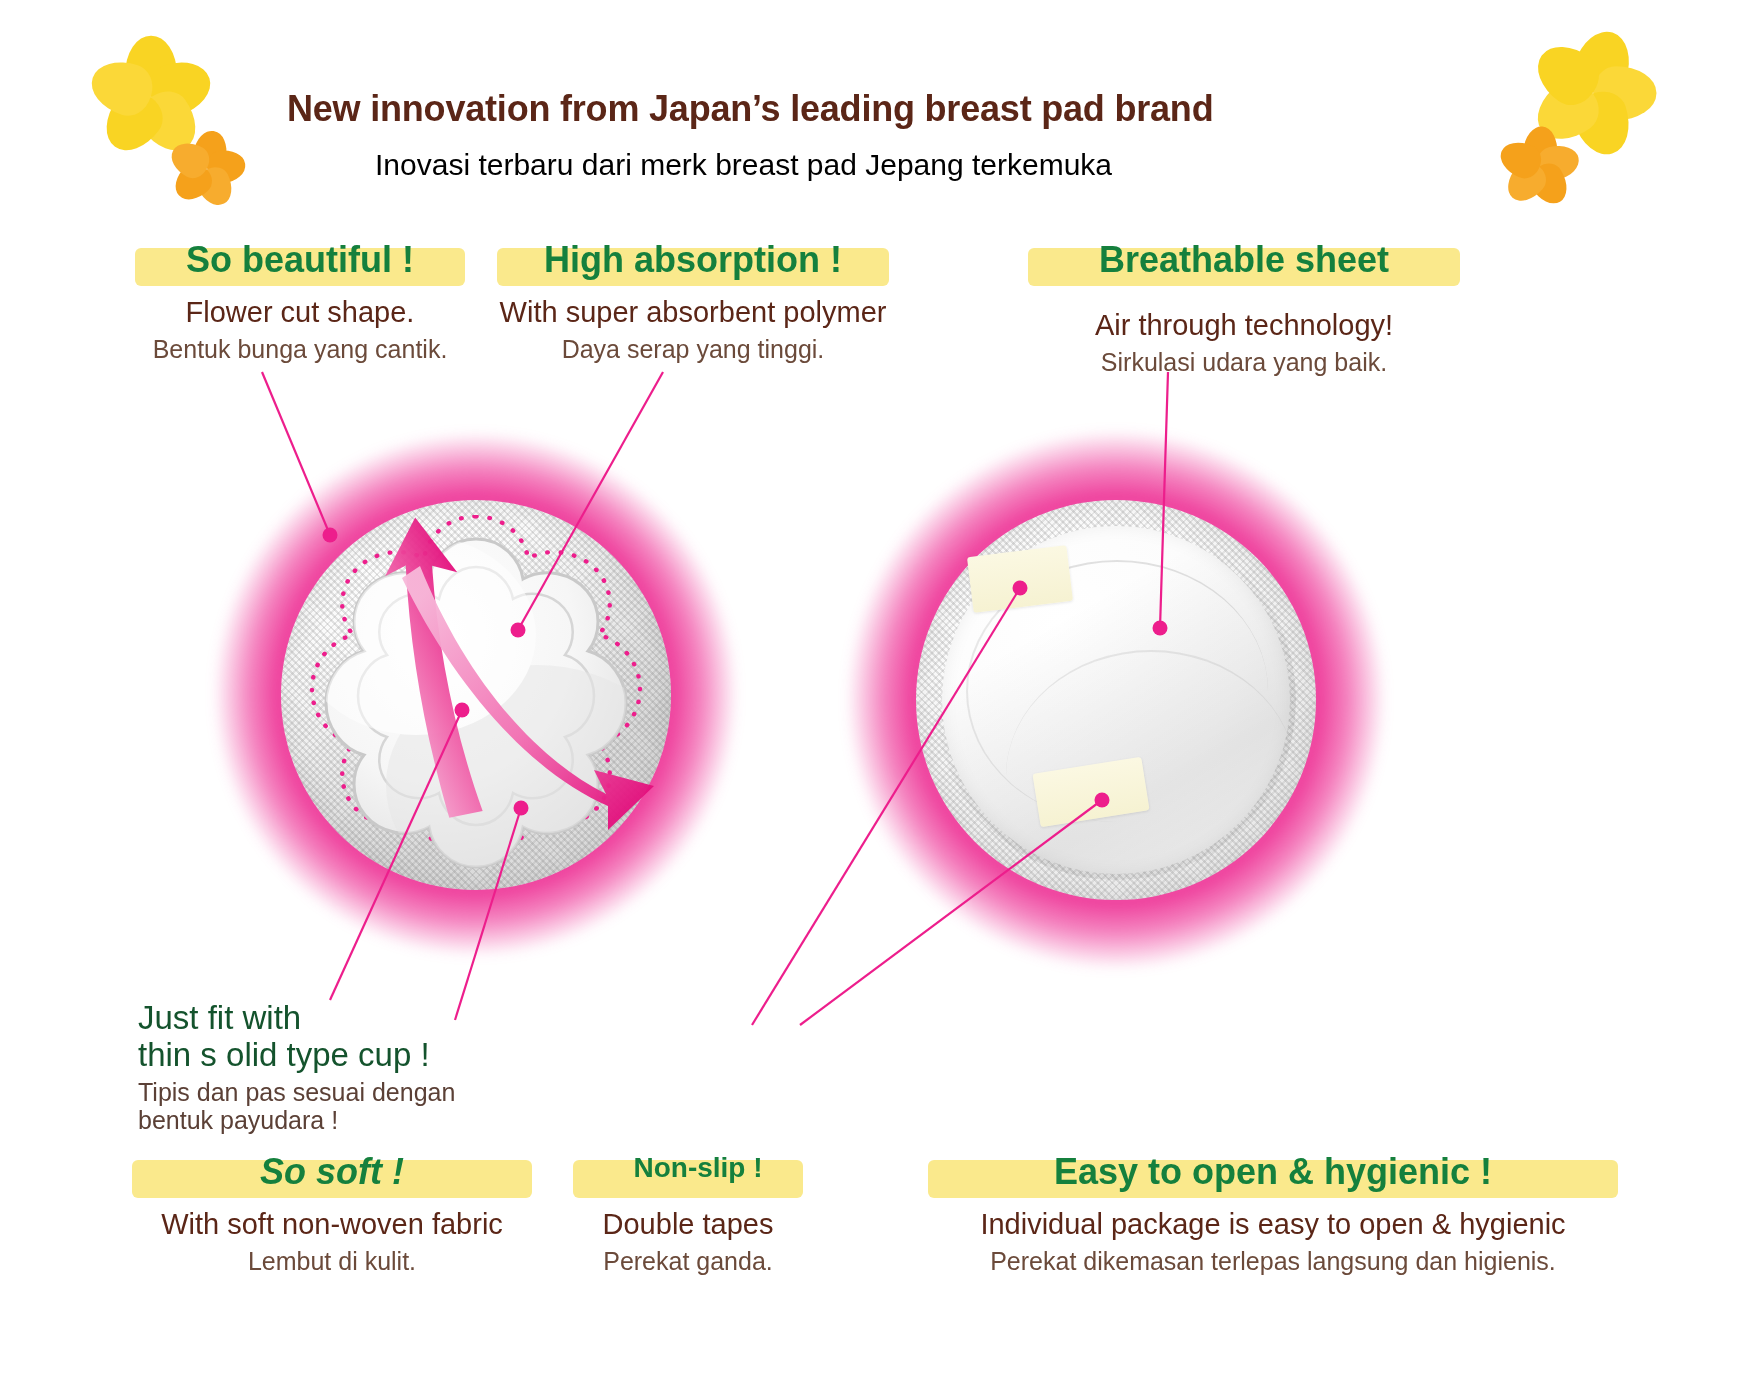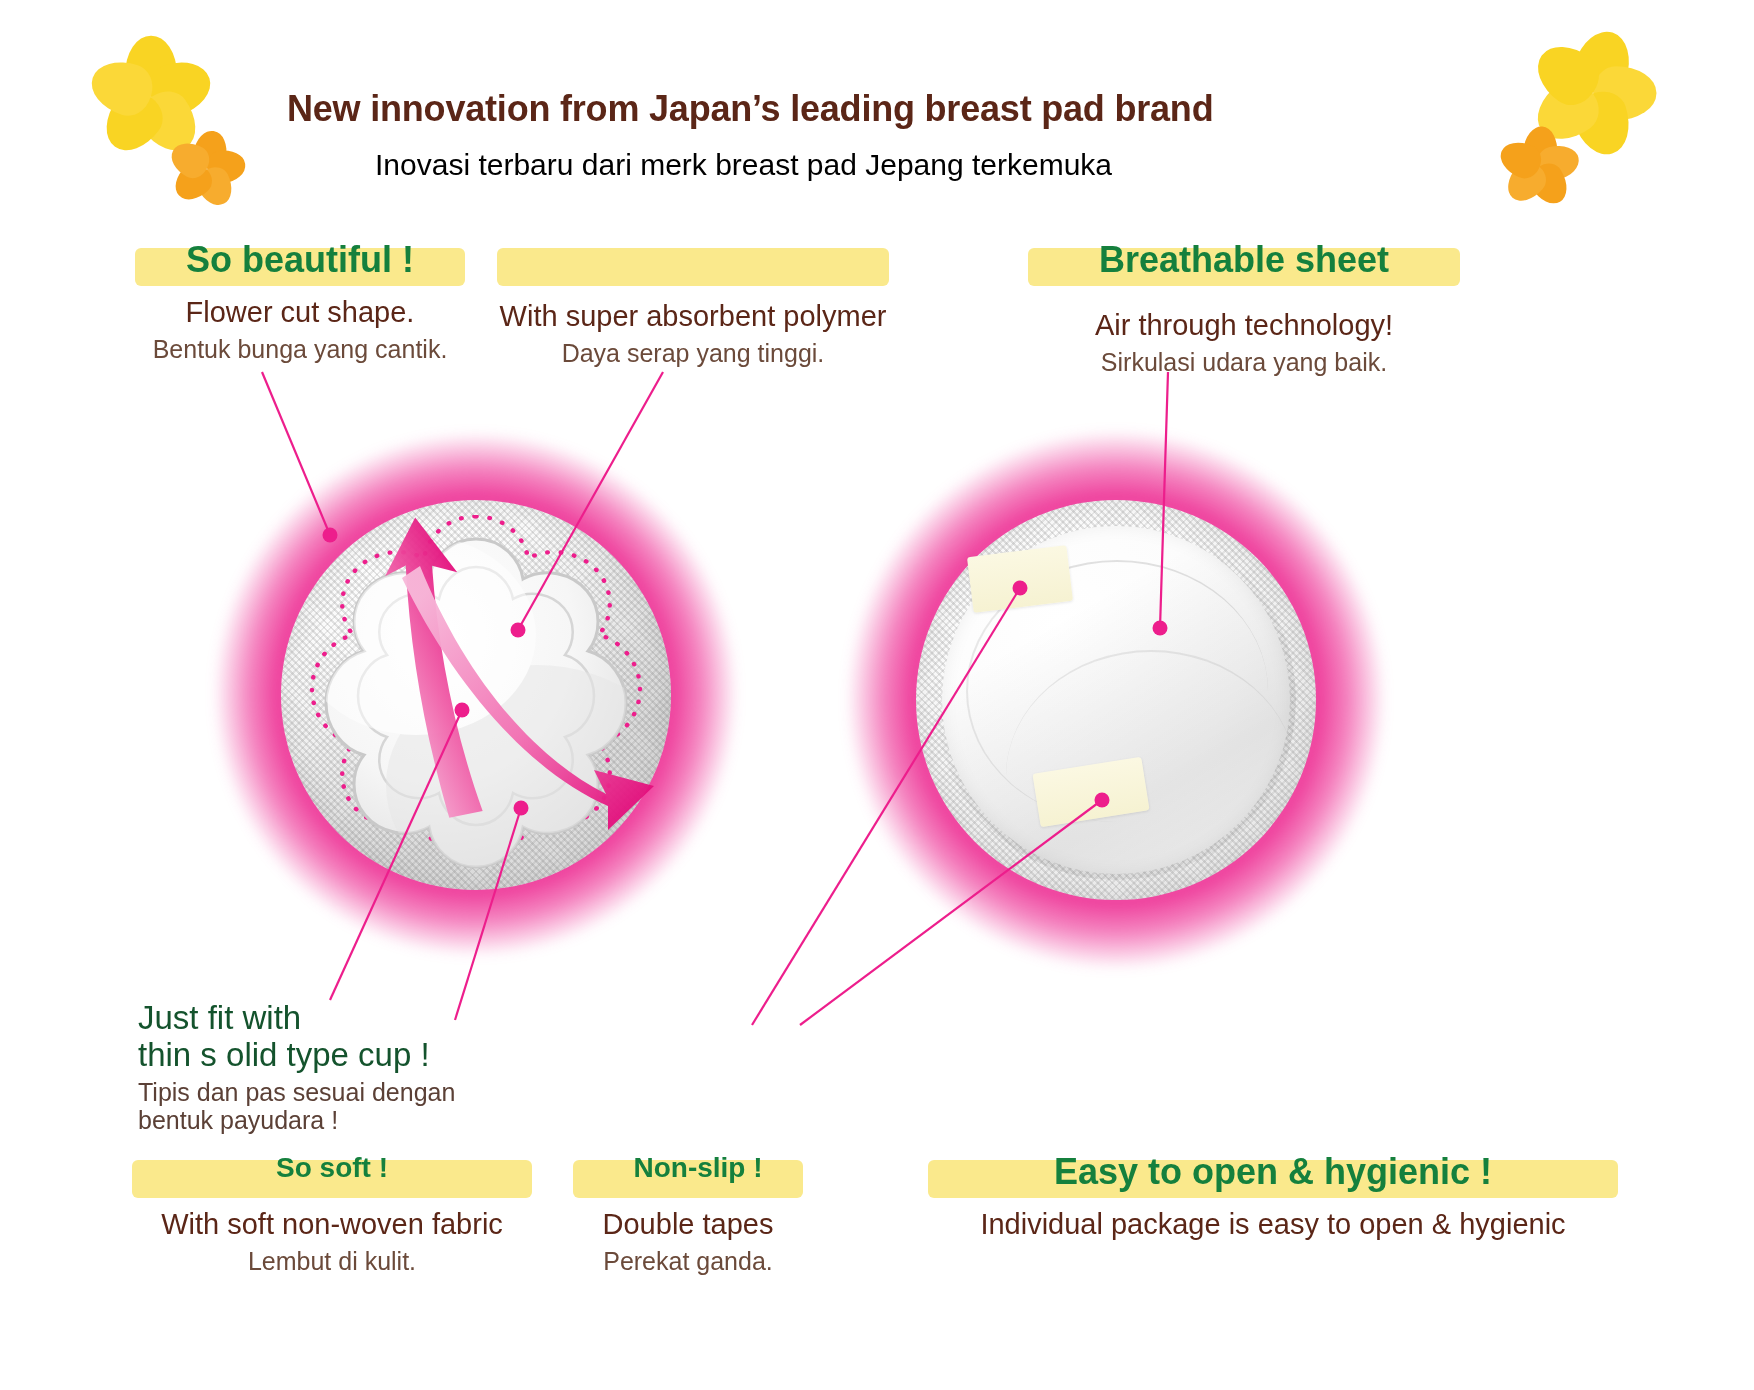--- a/index.html
+++ b/index.html
@@ -321,20 +321,21 @@
       <span class="hl-bar" style="top:8px;"></span>
       <span class="hl-text" style="font-size:36px;padding-top:2px;">So beautiful !</span>
     </div>
     <div class="feat-en" style="font-size:29px;margin-top:10px;">Flower cut shape.</div>
     <div class="feat-id" style="font-size:25px;margin-top:6px;">Bentuk bunga yang cantik.</div>
   </div>
 
   <div class="feature" style="left:497px;top:240px;width:392px;text-align:center;">
     <div class="hl-wrap" style="width:392px;height:46px;">
       <span class="hl-bar" style="top:8px;"></span>
+      <span class="hl-text" style="font-size:36px;padding-top:2px;">High absorption !</span>
     </div>
     <div class="feat-en" style="font-size:29px;margin-top:10px;">With super absorbent polymer</div>
     <div class="feat-id" style="font-size:25px;margin-top:6px;">Daya serap yang tinggi.</div>
   </div>
 
   <div class="feature" style="left:1028px;top:240px;width:432px;text-align:center;">
     <div class="hl-wrap" style="width:432px;height:46px;">
       <span class="hl-bar" style="top:8px;"></span>
       <span class="hl-text" style="font-size:36px;padding-top:2px;">Breathable sheet</span>
     </div>
@@ -345,36 +346,37 @@
   <div class="pink-callout" style="left:138px;top:1000px;">
     <div class="pk" style="font-size:33px;">Just fit with</div>
     <div class="pk" style="font-size:33px;">thin s olid type cup  !</div>
     <div class="brn" style="font-size:25px;margin-top:4px;">Tipis dan pas sesuai dengan</div>
     <div class="brn" style="font-size:25px;">bentuk payudara !</div>
   </div>
 
   <div class="feature" style="left:132px;top:1152px;width:400px;text-align:center;">
     <div class="hl-wrap" style="width:400px;height:46px;">
       <span class="hl-bar" style="top:8px;"></span>
-      <span class="hl-text" style="font-size:28px;padding-top:2px;">So soft !</span>
+      <span class="hl-text" style="font-size:36px;padding-top:2px;font-style:italic;">So soft !</span>
     </div>
     <div class="feat-en" style="font-size:29px;margin-top:10px;">With soft non-woven fabric</div>
     <div class="feat-id" style="font-size:25px;margin-top:6px;">Lembut di kulit.</div>
   </div>
 
   <div class="feature" style="left:573px;top:1152px;width:230px;text-align:center;">
     <div class="hl-wrap" style="width:230px;height:46px;">
       <span class="hl-bar" style="top:8px;"></span>
       <span class="hl-text" style="font-size:28px;padding-top:2px;padding-left:20px;">Non-slip !</span>
     </div>
     <div class="feat-en" style="font-size:29px;margin-top:10px;">Double tapes</div>
     <div class="feat-id" style="font-size:25px;margin-top:6px;">Perekat ganda.</div>
   </div>
 
   <div class="feature" style="left:928px;top:1152px;width:690px;text-align:center;">
     <div class="hl-wrap" style="width:690px;height:46px;">
       <span class="hl-bar" style="top:8px;"></span>
       <span class="hl-text" style="font-size:36px;padding-top:2px;">Easy to open &amp; hygienic !</span>
     </div>
     <div class="feat-en" style="font-size:29px;margin-top:10px;">Individual package is easy to open &amp; hygienic</div>
+    <div class="feat-id" style="font-size:25px;margin-top:6px;">Perekat dikemasan terlepas langsung dan higienis.</div>
   </div>
 
 </div>
 
 </body></html>

